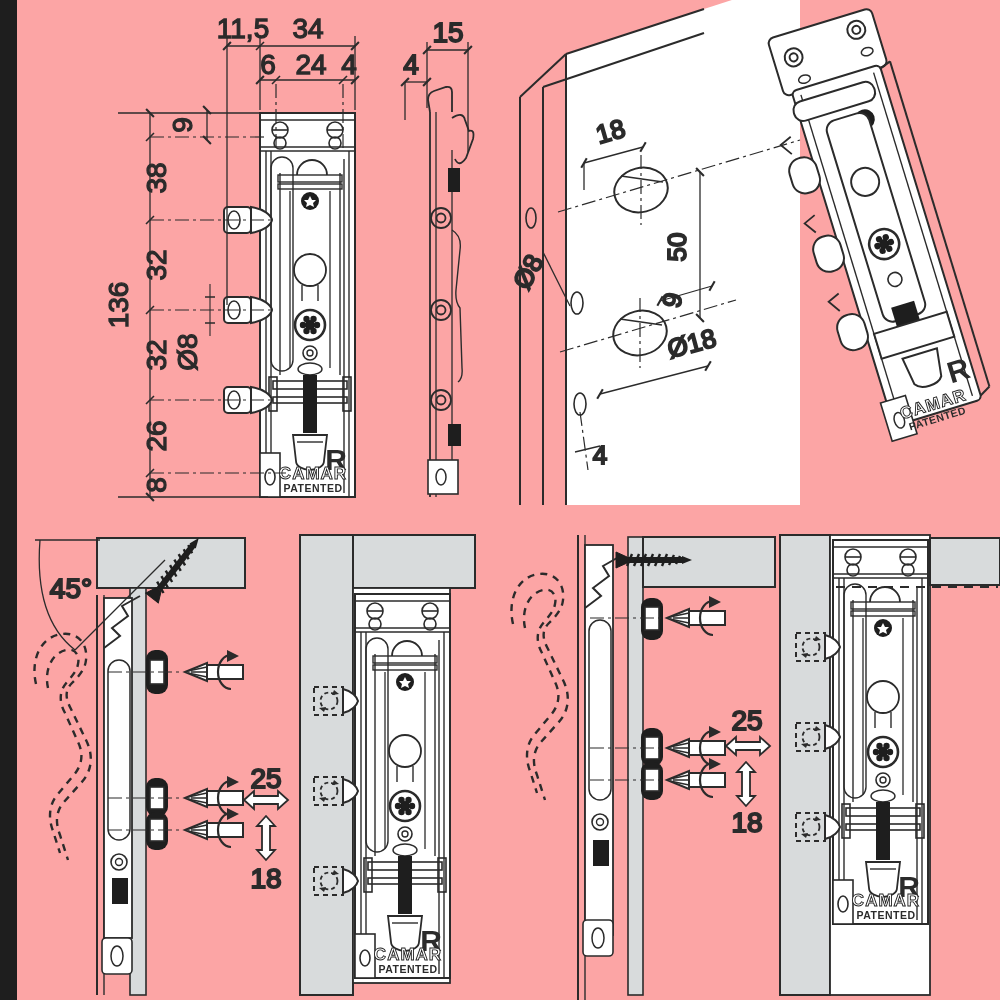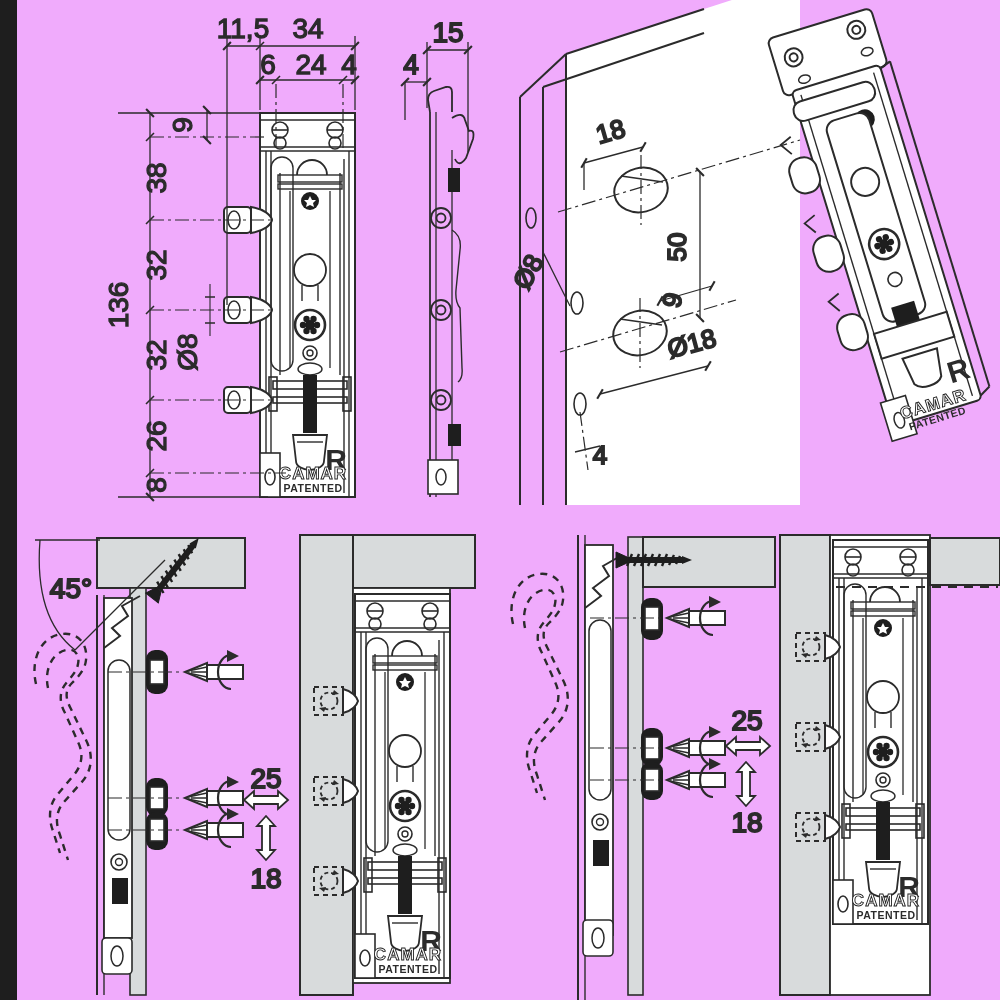--- a/index.html
+++ b/index.html
@@ -1,16 +1,16 @@
 <!DOCTYPE html>
 <html><head>
 <meta charset="utf-8">
 <style>
   html,body{margin:0;padding:0;background:#ffffff;}
-  .stage{position:relative;width:1000px;height:1000px;background:#f0abfc;overflow:hidden;
+  .stage{position:relative;width:1000px;height:1000px;background:#fca5a5;overflow:hidden;
          font-family:"Liberation Sans","DejaVu Sans",sans-serif;}
   svg{display:block}
   text{font-family:"Liberation Sans","DejaVu Sans",sans-serif;fill:#2b2b2b;}
   .dim{font-size:28px;}
   .dimS{font-size:26px;}
   .brandR{font-size:30px;font-weight:bold;}
   .brandLogo{font-size:17px;font-weight:bold;letter-spacing:1px;fill:#ffffff;stroke:#222;stroke-width:.9px;}
   .brandPat{font-size:10.5px;font-weight:bold;letter-spacing:.5px;}
 </style>
 </head>

